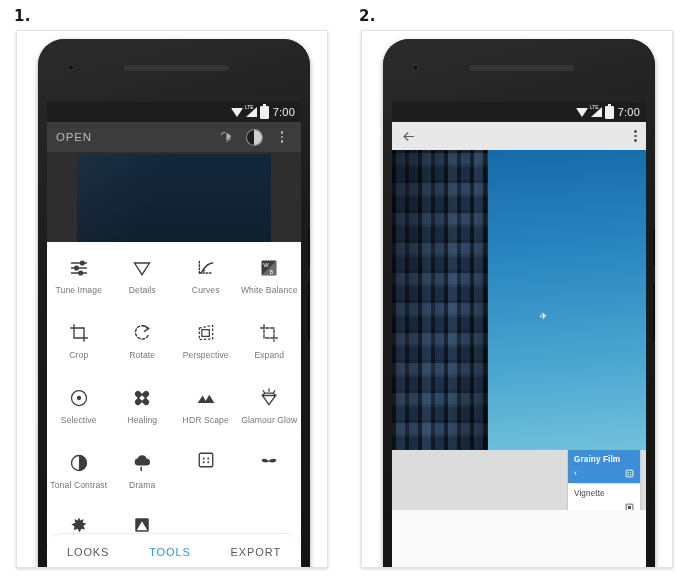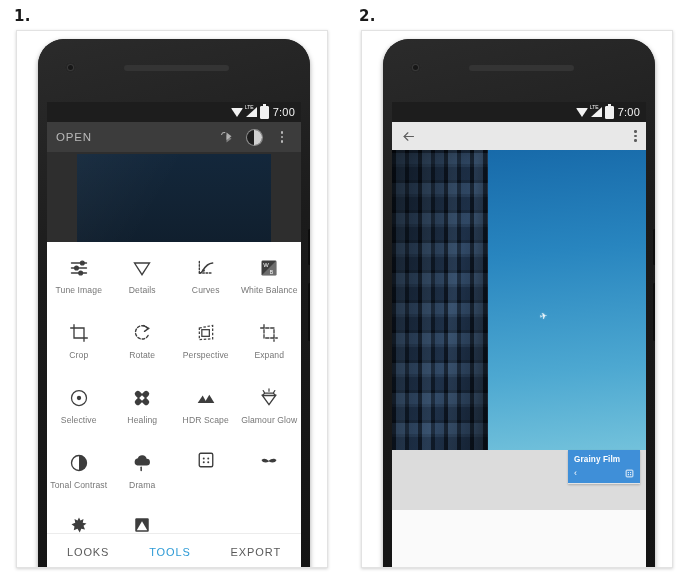--- a/index.html
+++ b/index.html
@@ -289,20 +289,21 @@
   .tool-cell.partial { padding-top: 4px; }
 
   .bottom-nav {
     height: 36px;
     border-top: 1px solid #ececec;
     display: flex;
     align-items: center;
     justify-content: space-around;
     background: #ffffff;
     flex: none;
+    border-radius: 16px;
   }
   .nav-tab {
     font-size: 11px;
     letter-spacing: 0.9px;
     color: #5a5a5a;
   }
   .nav-tab.active { color: #2e9bd6; }
 
   
   .appbar2 {
@@ -753,20 +754,31 @@
                       <rect x="3" y="3" width="18" height="18" rx="2" fill="none" stroke="currentColor" stroke-width="2.4"></rect>
                       <circle cx="9" cy="9.5" r="1.8" fill="currentColor"></circle>
                       <circle cx="15" cy="9.5" r="1.8" fill="currentColor"></circle>
                       <circle cx="9" cy="15" r="1.8" fill="currentColor"></circle>
                       <circle cx="15" cy="15" r="1.8" fill="currentColor"></circle>
                     </svg>
                   </span>
                 </div>
               </div>
 
+              <div class="stack-item">
+                <span class="stack-label">Vignette</span>
+                <div class="stack-row" style="justify-content:flex-end;">
+                  <span class="stack-badge">
+                    <svg width="9" height="9" viewBox="0 0 24 24">
+                      <rect x="3" y="3" width="18" height="18" rx="1.5" fill="none" stroke="currentColor" stroke-width="2.4"></rect>
+                      <rect x="8" y="8" width="8" height="8" fill="currentColor"></rect>
+                    </svg>
+                  </span>
+                </div>
+              </div>
 
             </div>
           </div>
 
         </div>
       </div>
     </div>
   </div>
 
 </div>

